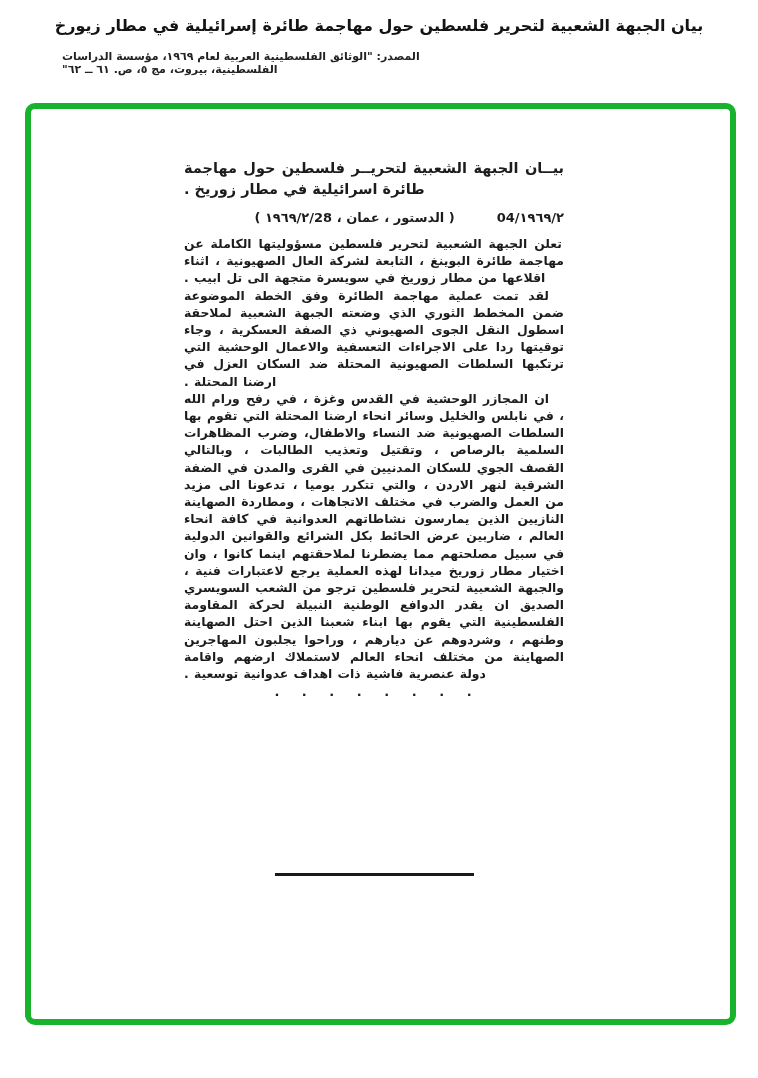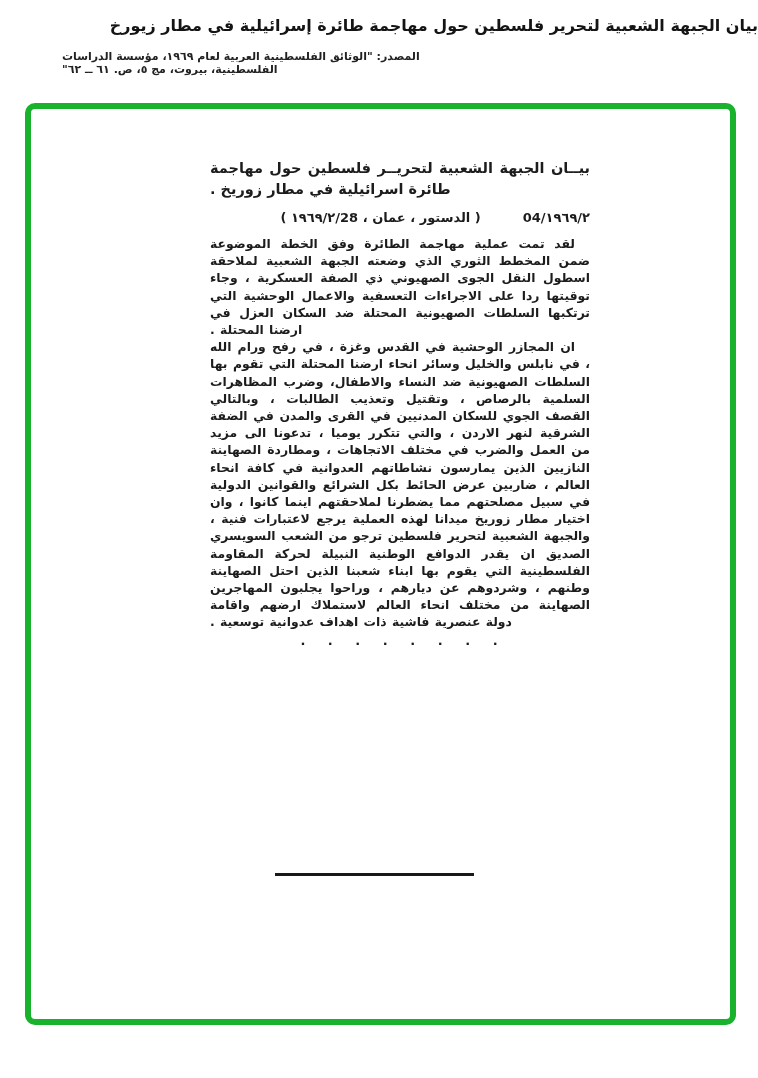--- a/index.html
+++ b/index.html
@@ -3,40 +3,40 @@
 <meta charset="utf-8">
 <style>
   html,body{margin:0;padding:0;background:#ffffff;}
   body{
     width:758px;height:1078px;position:relative;overflow:hidden;
     font-family:"DejaVu Sans",sans-serif;color:#1b1b1b;
   }
   
   .page-header-title{
     position:absolute;top:16px;left:0;right:0;
-    text-align:right;direction:rtl;
+    text-align:center;direction:rtl;
     font-size:16px;font-weight:bold;color:#141414;
     letter-spacing:.2px;
   }
   .page-header-source{
     position:absolute;top:50px;left:62px;
     direction:rtl;text-align:left;
     font-size:11px;font-weight:bold;color:#222;
     width:395px;
   }
   
   .doc-frame{
     position:absolute;left:25px;top:103px;
     width:711px;height:922px;box-sizing:border-box;
     border:6px solid #19b22d;border-radius:10px;
     background:#ffffff;
   }
   
   .doc-content{
-    position:absolute;left:210px;top:158px;width:380px;
+    position:absolute;left:184px;top:158px;width:380px;
     direction:rtl;color:#1c1c1c;
   }
   .doc-title{
     font-size:14.5px;line-height:21px;font-weight:bold;
     text-align:justify;text-align-last:left;
     margin:0 0 10px 0;
   }
   .date-row{
     display:flex;align-items:baseline;gap:42px;
     font-size:13px;font-weight:bold;
@@ -74,20 +74,21 @@
 <div class="doc-content">
 
   <div class="doc-title">بيــان الجبهة الشعبية لتحريــر فلسطين حول مهاجمة طائرة اسرائيلية في مطار زوريخ .</div>
 
   <div class="date-row">
     <span>١٩٦٩/٢/04</span>
     <span>( الدستور ، عمان ، ١٩٦٩/٢/28 )</span>
   </div>
 
   <div class="doc-body">
+    <p class="first">تعلن الجبهة الشعبية لتحرير فلسطين مسؤوليتها الكاملة عن مهاجمة طائرة البوينغ ، التابعة لشركة العال الصهيونية ، اثناء اقلاعها من مطار زوريخ في سويسرة متجهة الى تل ابيب .</p>
     <p>لقد تمت عملية مهاجمة الطائرة وفق الخطة الموضوعة ضمن المخطط الثوري الذي وضعته الجبهة الشعبية لملاحقة اسطول النقل الجوى الصهيوني ذي الصفة العسكرية ، وجاء توقيتها ردا على الاجراءات التعسفية والاعمال الوحشية التي ترتكبها السلطات الصهيونية المحتلة ضد السكان العزل في ارضنا المحتلة .</p>
     <p>ان المجازر الوحشية في القدس وغزة ، في رفح ورام الله ، في نابلس والخليل وسائر انحاء ارضنا المحتلة التي تقوم بها السلطات الصهيونية ضد النساء والاطفال، وضرب المظاهرات السلمية بالرصاص ، وتقتيل وتعذيب الطالبات ، وبالتالي القصف الجوي للسكان المدنيين في القرى والمدن في الضفة الشرقية لنهر الاردن ، والتي تتكرر يوميا ، تدعونا الى مزيد من العمل والضرب في مختلف الاتجاهات ، ومطاردة الصهاينة النازيين الذين يمارسون نشاطاتهم العدوانية في كافة انحاء العالم ، ضاربين عرض الحائط بكل الشرائع والقوانين الدولية في سبيل مصلحتهم مما يضطرنا لملاحقتهم اينما كانوا ، وان اختيار مطار زوريخ ميدانا لهذه العملية يرجع لاعتبارات فنية ، والجبهة الشعبية لتحرير فلسطين ترجو من الشعب السويسري الصديق ان يقدر الدوافع الوطنية النبيلة لحركة المقاومة الفلسطينية التي يقوم بها ابناء شعبنا الذين احتل الصهاينة وطنهم ، وشردوهم عن ديارهم ، وراحوا يجلبون المهاجرين الصهاينة من مختلف انحاء العالم لاستملاك ارضهم واقامة دولة عنصرية فاشية ذات اهداف عدوانية توسعية .</p>
   </div>
 
   <div class="dots-row">· · · · · · · ·</div>
 
 </div>
 
 <div class="footer-rule"></div>
 

